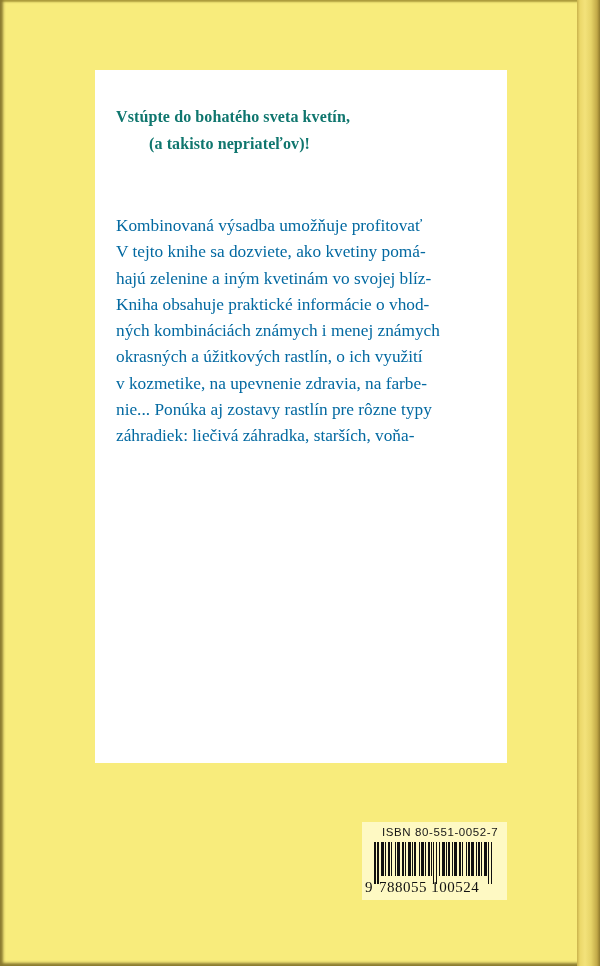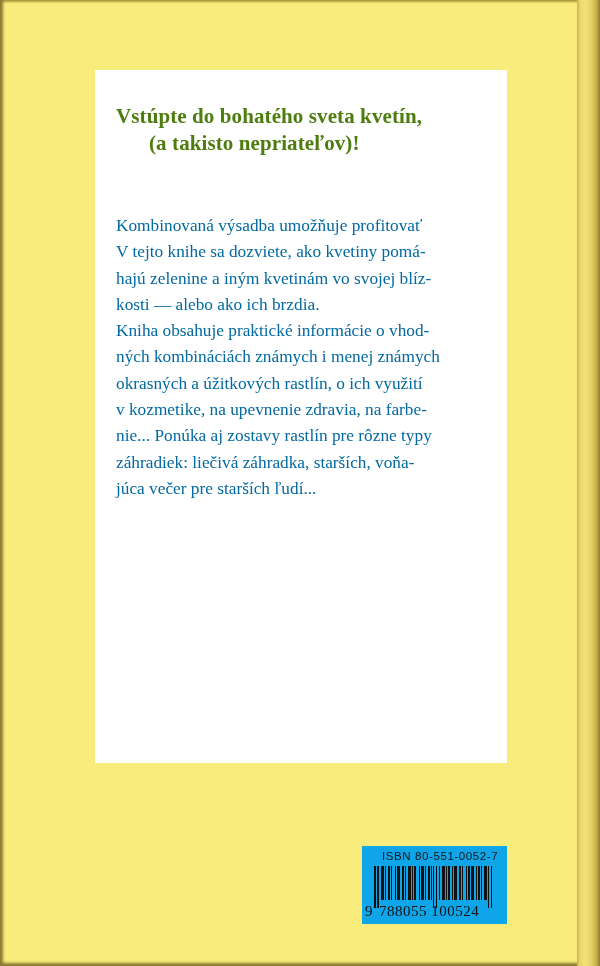--- a/index.html
+++ b/index.html
@@ -36,44 +36,44 @@
       position: absolute;
       left: 95px; top: 70px;
       width: 412px; height: 693px;
       background: #ffffff;
     }
     .headline {
       position: absolute;
       left: 21px; top: 33px;
       font-family: "Liberation Serif", "DejaVu Serif", serif;
       font-weight: bold;
-      font-size: 21px;
+      font-size: 16px;
       line-height: 27px;
-      color: #4d7c0f;
+      color: #0f766e;
       letter-spacing: 0.1px;
     }
     .headline .l2, .headline .l3 {
       padding-left: 33px;
     }
     .body-text {
       position: absolute;
       left: 21px; top: 143px;
       width: 390px;
       font-family: "Liberation Serif", "DejaVu Serif", serif;
       font-size: 17.3px;
       line-height: 26.3px;
       color: #0369a1;
       white-space: nowrap;
     }
     .body-text div { height: 26.3px; }
     .barcode-box {
       position: absolute;
-      left: 362px; top: 846px;
+      left: 362px; top: 822px;
       width: 145px; height: 78px;
-      background: #0ea5e9;
+      background: #fef9c3;
     }
     .isbn {
       position: absolute;
       left: 20px; top: 4px;
       font-family: "Liberation Sans", "DejaVu Sans", sans-serif;
       font-size: 11.5px;
       letter-spacing: 0.6px;
       color: #151515;
     }
     .bars {
@@ -110,28 +110,26 @@
   <div class="panel">
     <div class="headline">
       <div class="l1">Vstúpte do bohatého sveta kvetín,</div>
       <div class="l3">(a takisto nepriateľov)!</div>
     </div>
 
     <div class="body-text">
       <div>Kombinovaná výsadba umožňuje profitovať</div>
       <div>V tejto knihe sa dozviete, ako kvetiny pomá-</div>
       <div>hajú zelenine a iným kvetinám vo svojej blíz-</div>
-      <div>kosti — alebo ako ich brzdia.</div>
       <div>Kniha obsahuje praktické informácie o vhod-</div>
       <div>ných kombináciách známych i menej známych</div>
       <div>okrasných a úžitkových rastlín, o ich využití</div>
       <div>v kozmetike, na upevnenie zdravia, na farbe-</div>
       <div>nie... Ponúka aj zostavy rastlín pre rôzne typy</div>
       <div>záhradiek: liečivá záhradka, starších, voňa-</div>
-      <div>júca večer pre starších ľudí...</div>
     </div>
   </div>
 
   <div class="barcode-box">
     <div class="isbn">ISBN 80-551-0052-7</div>
     <div class="bars">
       <span class="guard" style="width:1.5px;margin-right:1.5px"></span>
       <span class="guard" style="width:1.5px;margin-right:2px"></span>
       <span style="width:3px;margin-right:1px"></span>
       <span style="width:1px;margin-right:2px"></span>

